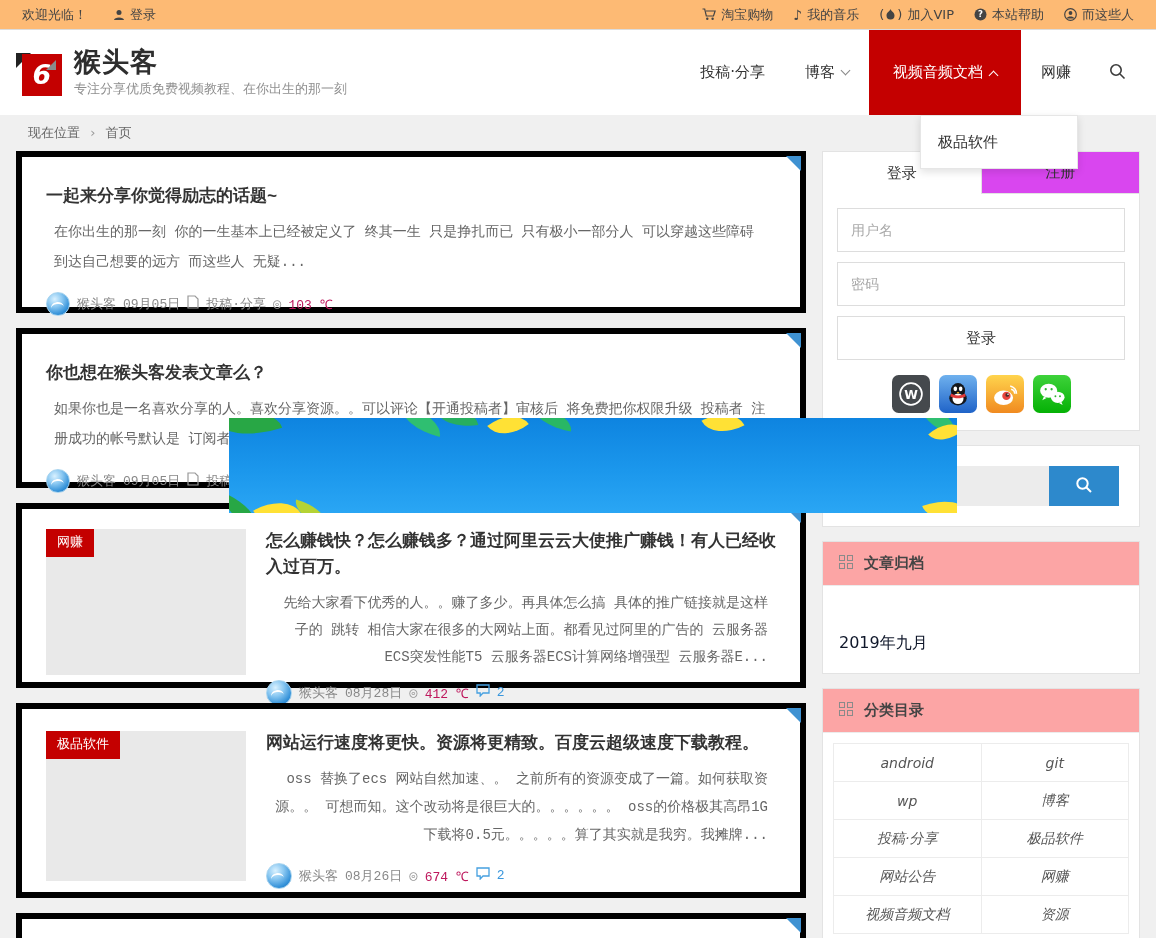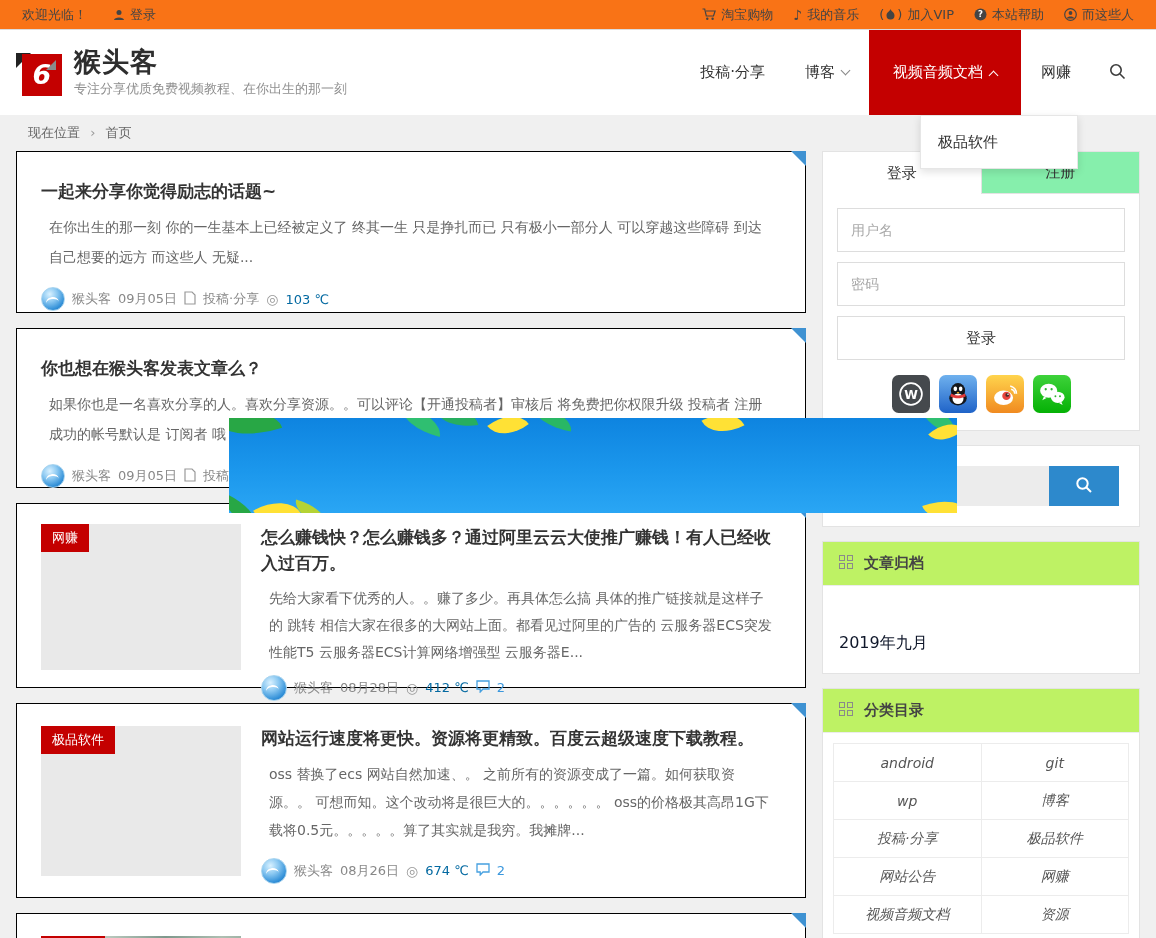--- a/index.html
+++ b/index.html
@@ -5,21 +5,21 @@
   * { box-sizing: border-box; }
   html,body { margin:0; padding:0; }
   body {
     width:1156px; height:938px; overflow:hidden; position:relative;
     background:#f0f0f0; color:#333;
     font-family:"DejaVu Sans","Liberation Sans",sans-serif; font-size:14px;
   }
   a { text-decoration:none; color:inherit; cursor:pointer; }
 
   
-  .topbar { height:30px; background:#f97316; border-bottom:1px solid #dcdcdc;
+  .topbar { height:30px; background:#fdba74; border-bottom:1px solid #dcdcdc;
     display:flex; justify-content:space-between; align-items:center; padding:0 22px;
     font-size:13px; color:#444;text-align:right; }
   .tb-left { display:flex; align-items:center; gap:26px; }
   .tb-right { display:flex; align-items:center; gap:20px; }
   .tb-item { display:flex; align-items:center; gap:5px; }
   .tb-item svg { display:block; }
 
   
   .header { height:85px; background:#fff; display:flex; align-items:center; padding:0 16px; }
   .logo { width:46px; height:46px; position:relative; margin-right:12px; flex-shrink:0; }
@@ -44,69 +44,69 @@
   
   .breadcrumb { height:36px; line-height:36px; padding:0 28px; font-size:13px; color:#666; }
   .breadcrumb .sep { margin:0 6px; color:#999; }
 
   
   .main { display:flex; gap:16px; padding:0 16px; align-items:flex-start; }
   .content { width:790px; flex-shrink:0; }
   .sidebar { width:318px; flex-shrink:0; }
 
   
-  .card { position:relative; background:#fff; border:1px solid #000000; margin-bottom:15px;
-    padding:16px 24px 18px; }
+  .card { position:relative; background:#fff; border:6px solid #000000; margin-bottom:15px;
+    padding:16px 24px 18px;font-family:Liberation Mono, monospace; }
   .fold-corner { position:absolute; top:-1px; right:-1px; width:0; height:0;
     border-top:15px solid #3f92d2; border-left:15px solid transparent; }
   .card h2 { font-size:17px; font-weight:bold; color:#333; margin:10px 0 8px; line-height:1.6; }
   .excerpt { font-size:14px; color:#666; line-height:2.1; margin:8px; overflow:hidden; }
   .meta { display:flex; align-items:center; gap:7px; color:#888; font-size:13px; margin-top:16px; }
   .avatar { width:24px; height:24px; border-radius:50%; flex-shrink:0; position:relative; overflow:hidden;
     background:radial-gradient(circle at 35% 28%, #d9f1ff 0%, #8cc9f2 35%, #3290d8 72%, #1767b2 100%);
     border:1px solid #a8d4ef; }
   .avatar::after { content:""; position:absolute; left:4px; top:9px; width:13px; height:9px;
     border-top:2.5px solid #fff; border-radius:50%; transform:rotate(-8deg); }
   .meta .eye { font-size:14px; color:#999; line-height:1; }
-  .meta .views { color:#0369a1; }
+  .meta .views { color:#be185d; }
   .meta .cmt-count { color:#3a97dd; }
   .card-flex { display:flex; gap:20px; }
   .thumb { width:200px; height:150px; background:#e9e9e9; flex-shrink:0; position:relative; }
   .thumb.photo { background:linear-gradient(100deg,#93a89b 0%,#b9c8bd 30%,#7e988c 55%,#aebfb2 80%,#8ba395 100%); }
   .badge { position:absolute; top:0; left:0; background:#c40000; color:#fff; font-size:13px;
     padding:5px 11px; line-height:1.4; }
   .badge.empty { width:64px; height:26px; }
   .card-body { flex:1; min-width:0; }
   .card-body h2 { margin-top:2px; }
   .clip-2 { max-height:58px; }
-  .clip-3 { max-height:88px; }
+  .clip-3 { max-height:88px;text-align:right; }
 
   
   .widget { background:#fff; border:1px solid #e3e3e3; margin-bottom:14px; }
   .tabs { display:flex; height:42px; font-size:15px; }
   .tab { flex:1; display:flex; align-items:center; justify-content:center; color:#333; }
-  .tab.inactive { background:#86efac; border-left:1px solid #e3e3e3; border-bottom:1px solid #e3e3e3; }
+  .tab.inactive { background:#d946ef; border-left:1px solid #e3e3e3; border-bottom:1px solid #e3e3e3; }
   .login-body { padding:14px; }
   .field { display:block; width:100%; height:44px; border:1px solid #ddd; background:#fff;
     padding:0 13px; font-size:14px; color:#333; margin-bottom:10px; outline:none;
     font-family:inherit; }
   .field::placeholder { color:#a9a9a9; }
   .login-btn { display:block; width:100%; height:44px; border:1px solid #ddd; background:#fff;
     font-size:15px; color:#333; cursor:pointer; font-family:inherit; }
   .social-row { display:flex; justify-content:center; gap:9px; padding:15px 0 3px; }
   .social-row svg { display:block; cursor:pointer; }
 
   .search-widget { padding:20px; display:flex; }
   .search-input { flex:1; height:40px; background:#ececec; border:none; outline:none; padding:0 10px;
     font-family:inherit; font-size:14px; }
   .search-btn { width:70px; height:40px; background:#2d89cc; border:none; cursor:pointer;
     display:flex; align-items:center; justify-content:center; }
 
   .widget-header { height:44px; display:flex; align-items:center; gap:11px; padding:0 16px;
-    background:#bef264; border-bottom:1px solid #ececec; font-weight:bold; font-size:15px; color:#444; }
+    background:#fca5a5; border-bottom:1px solid #ececec; font-weight:bold; font-size:15px; color:#444; }
   .archive-body { padding:12px 16px 14px; }
   .archive-item { display:block; line-height:33px; font-size:16px; color:#0f172a;margin-top:28px; }
   .cat-body { padding:10px; }
   .cat-table { width:100%; border-collapse:collapse;font-style:italic; }
   .cat-table td { width:50%; border:1px solid #ececec; text-align:center; height:38px;
     font-size:14px; color:#555; cursor:pointer; }
 
   
   .banner { position:absolute; left:229px; top:418px; width:728px; height:95px; z-index:50;
     background:linear-gradient(180deg,#0e84e0 0%,#1b97ec 55%,#2aa6f4 100%); overflow:hidden; cursor:pointer; }

